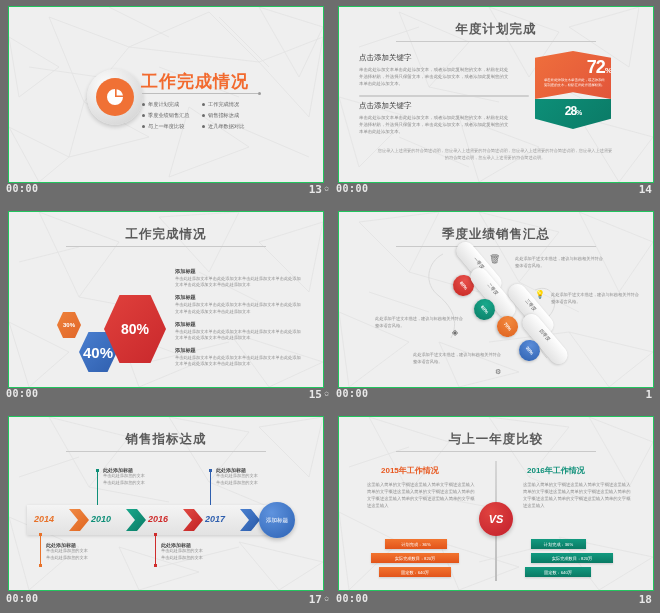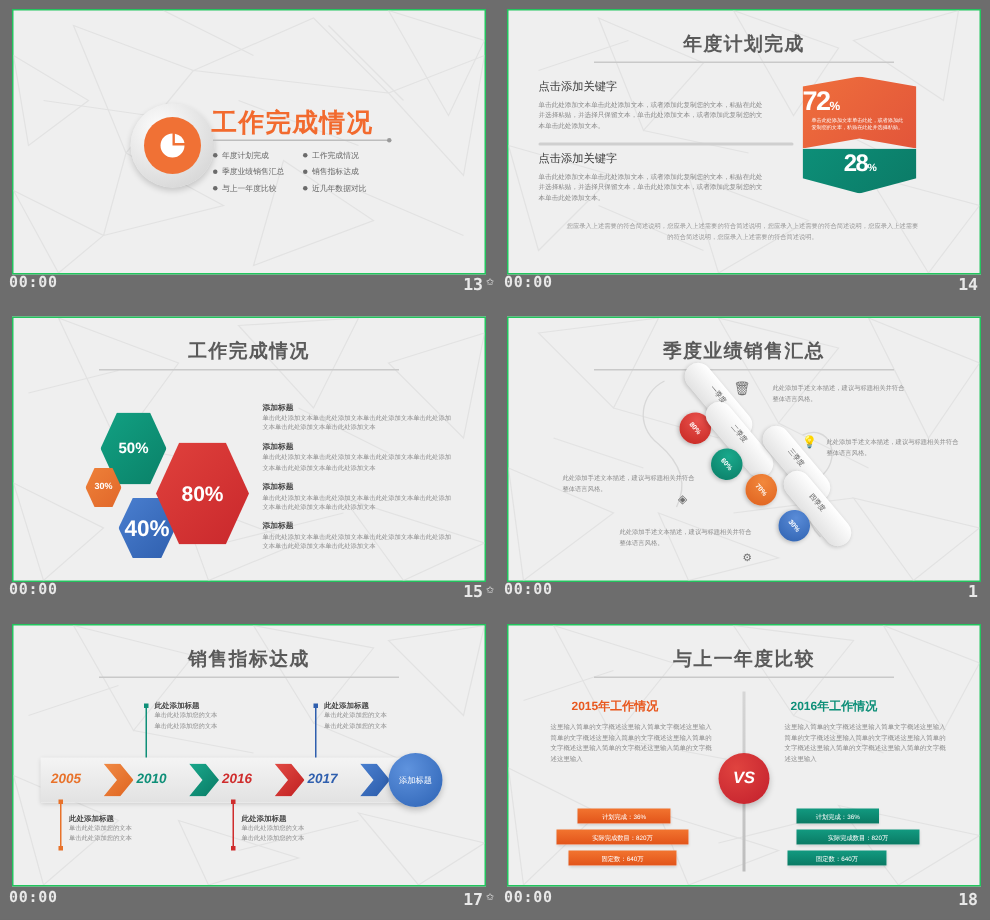--- a/index.html
+++ b/index.html
@@ -37,21 +37,21 @@
   .dot{display:inline-block;width:3px;height:3px;border-radius:50%;background:#6b6b6b;margin-right:3px;vertical-align:middle;}
 
   
   .p14-block{position:absolute;left:20px;width:150px;}
   .p14-h{font-size:7.5px;font-weight:normal;color:#3a3a3a;margin-bottom:3px;}
   .p14-p{font-size:4.4px;color:#8a8a8a;line-height:7px;}
   .p14-div{position:absolute;left:20px;top:88px;width:170px;height:2px;background:#cfcfcf;border-radius:1px;}
   .p14-pent{position:absolute;left:196px;top:44px;width:76px;height:48px;
     background:linear-gradient(135deg,#ef6f3c,#e2553a);
     clip-path:polygon(0 14%,50% 0,100% 14%,100% 100%,50% 86%,0 100%);
-    color:#fff;text-align:left;}
+    color:#fff;text-align:right;}
   .p14-pv{font-size:18px;font-weight:bold;padding-top:6px;letter-spacing:-1px;}
   .p14-pv span{font-size:8px;}
   .p14-ps{font-size:3.4px;line-height:5px;padding:0 6px;opacity:.95;}
   .p14-chev{position:absolute;left:196px;top:92px;width:76px;height:30px;
     background:linear-gradient(135deg,#0d8f78,#0b7a66);
     clip-path:polygon(0 0,100% 0,100% 66%,50% 100%,0 66%);color:#fff;text-align:center;}
   .p14-cv{font-size:16px;font-weight:bold;padding-top:2px;letter-spacing:-1px;}
   .p14-cv span{font-size:7px;}
   .p14-foot{position:absolute;left:38px;top:140px;width:236px;text-align:center;font-size:4.2px;
     color:#9a9a9a;line-height:7px;}
@@ -169,21 +169,21 @@
       <div class="p14-block" style="top:94px">
         <div class="p14-h">点击添加关键字</div>
         <div class="p14-p">单击此处添加文本单击此处添加文本，或者添加此复制您的文本，粘贴在此处并选择粘贴，并选择只保留文本，单击此处添加文本，或者添加此复制您的文本单击此处添加文本。</div>
       </div>
 
       <div class="p14-pent">
         <div class="p14-pv"><span style="font-size:18px">72</span><span>%</span></div>
         <div class="p14-ps">单击此处添加文本单击此处，或者添加此复制您的文本，粘贴在此处并选择粘贴。</div>
       </div>
       <div class="p14-chev">
-        <div class="p14-cv"><span style="font-size:16px">28</span><span>%</span></div>
+        <div class="p14-cv"><span style="font-size:12px">28</span><span>%</span></div>
       </div>
       <div class="p14-foot">您应录入上述需要的符合简述说明，您应录入上述需要的符合简述说明，您应录入上述需要的符合简述说明，您应录入上述需要的符合简述说明，您应录入上述需要的符合简述说明。</div>
     </div>
     <div class="footer">
       <div class="ftime">
         <span class="fstar">✩</span><span>00:00</span>
       </div>
       <div class="fpage">14</div>
     </div>
   </div>
@@ -195,21 +195,20 @@
           <g stroke="#e2e2e2" fill="none" stroke-width="0.8">
             <path d="M30 0 L110 30 L70 85 Z M150 5 L230 0 L200 60 Z M250 30 L314 10 L300 80 Z
                      M0 110 L60 140 L20 175 Z M110 120 L190 150 L130 175 Z M220 120 L314 150 L260 175 Z"></path>
             <path d="M70 85 L150 100 M190 60 L250 90 M10 50 L70 35 M140 150 L220 130"></path>
           </g>
         </svg>
       </div>
       <div class="s-title">工作完成情况</div>
       <div class="s-rule"></div>
 
-      <div class="hex hx50">50%</div>
       <div class="hex hx30">30%</div>
       <div class="hex hx40">40%</div>
       <div class="hex hx80">80%</div>
 
       <div class="p15-col">
         <div class="p15-h">添加标题</div>
         <div class="p15-t">单击此处添加文本单击此处添加文本单击此处添加文本单击此处添加文本单击此处添加文本单击此处添加文本</div>
         <div class="p15-h">添加标题</div>
         <div class="p15-t">单击此处添加文本单击此处添加文本单击此处添加文本单击此处添加文本单击此处添加文本单击此处添加文本</div>
         <div class="p15-h">添加标题</div>
@@ -289,21 +288,21 @@
                      M0 100 L70 130 L20 173 Z M110 130 L190 155 L130 173 Z M230 125 L314 145 L270 173 Z"></path>
             <path d="M80 70 L160 85 M200 65 L260 90 M10 60 L70 40 M150 150 L230 130"></path>
           </g>
         </svg>
       </div>
       <div class="s-title">销售指标达成</div>
       <div class="s-rule"></div>
 
       <div class="tl"></div>
 
-      <div class="yr" style="left:25px;color:#e8722a;">2005</div>
+      <div class="yr" style="left:25px;color:#e8722a;">2014</div>
       <div class="arw" style="left:60px;background:linear-gradient(135deg,#f08a45,#df641f);"></div>
       <div class="yr" style="left:82px;color:#0e8f78;">2010</div>
       <div class="arw" style="left:117px;background:linear-gradient(135deg,#1aa88c,#097a64);"></div>
       <div class="yr" style="left:139px;color:#cf2c2c;">2016</div>
       <div class="arw" style="left:174px;background:linear-gradient(135deg,#e14a44,#c01f21);"></div>
       <div class="yr" style="left:196px;color:#2f5fae;">2017</div>
       <div class="arw" style="left:231px;background:linear-gradient(135deg,#4a80d0,#2a5aa8);"></div>
 
       <div class="p17-circ">添加标题</div>
 

